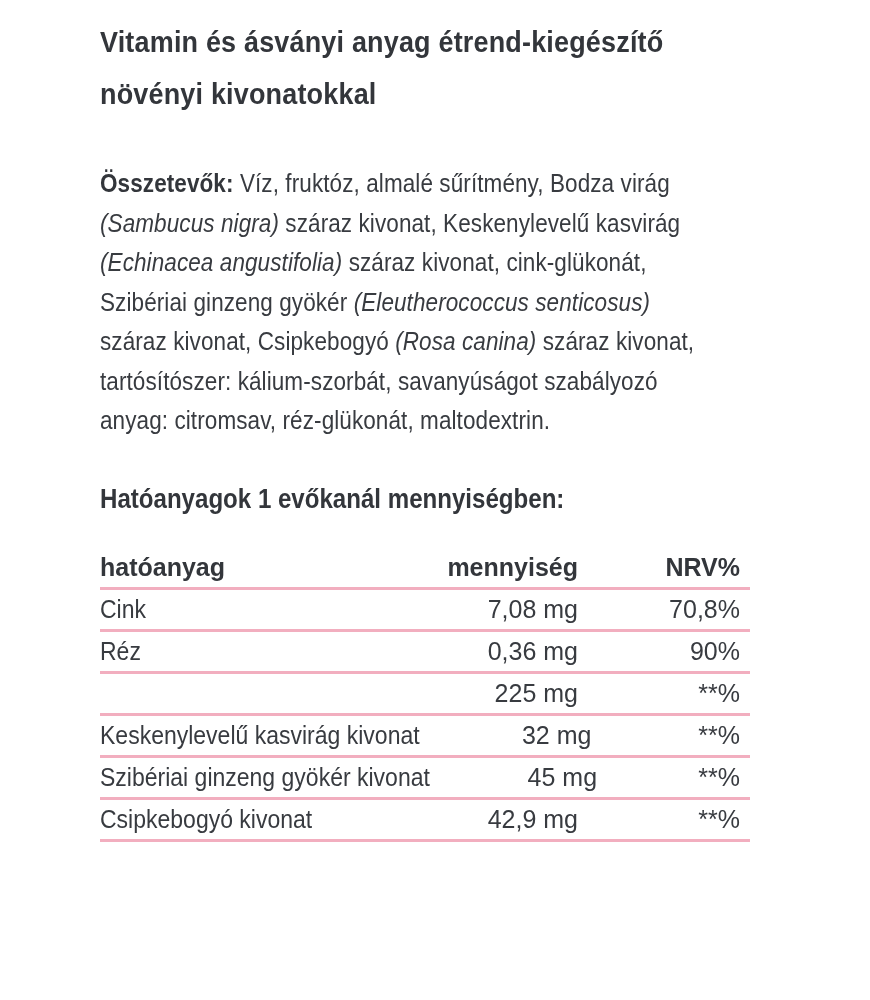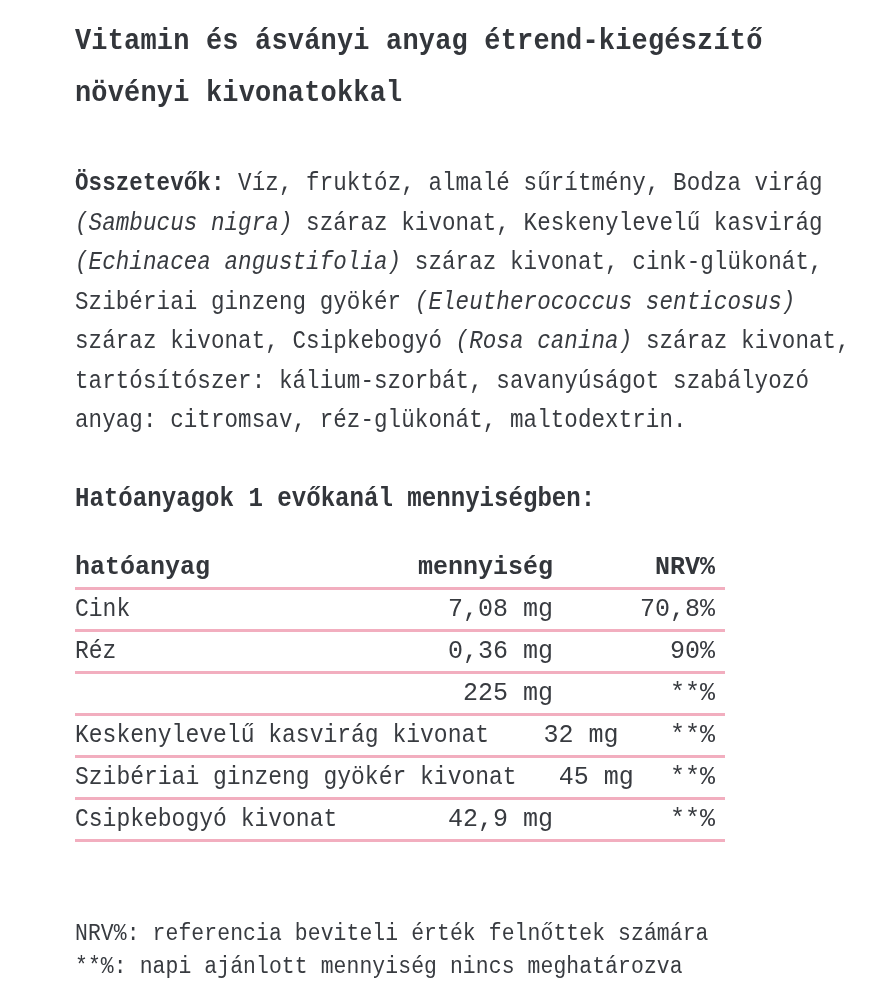--- a/index.html
+++ b/index.html
@@ -9,23 +9,22 @@
   }
   body {
     width: 870px;
     height: 1000px;
     overflow: hidden;
     font-family: "Liberation Sans", sans-serif;
     color: #383b40;
     -webkit-font-smoothing: antialiased;
   }
   .page {
-    margin-left: 75px;
+    margin-left: 100px;
     width: 650px;
-    font-family: Liberation Mono, monospace;
   }
   .line {
     white-space: nowrap;
   }
   
   .title {
     margin-top: 16px;
     font-size: 29px;
     font-weight: 700;
     color: #33363b;
@@ -153,18 +152,14 @@
           <div class="c3">**%</div>
         </div>
         <div class="trow">
           <div class="c1"><span class="squeeze">Csipkebogyó kivonat</span></div>
           <div class="c2">42,9 mg</div>
           <div class="c3">**%</div>
         </div>
       </div>
   </div>
 
-  <div class="footnotes">
-    <div class="line">NRV%: referencia beviteli érték felnőttek számára</div>
-    <div class="line">**%: napi ajánlott mennyiség nincs meghatározva</div>
-  </div>
 
 </div>
 
 </body></html>

